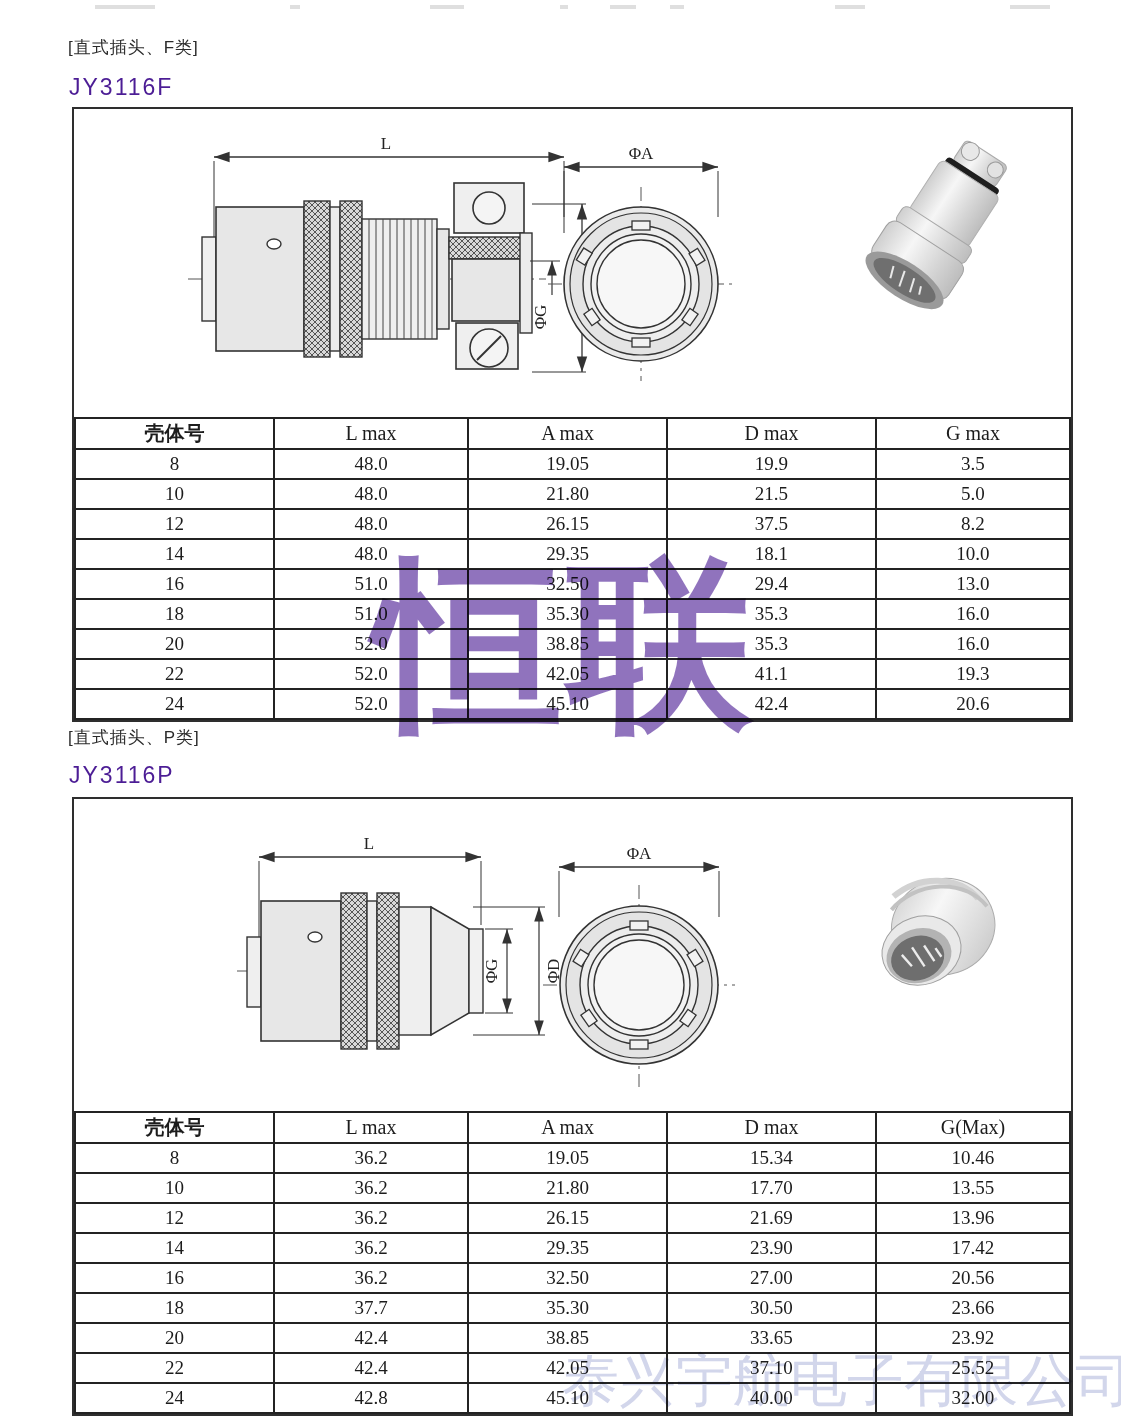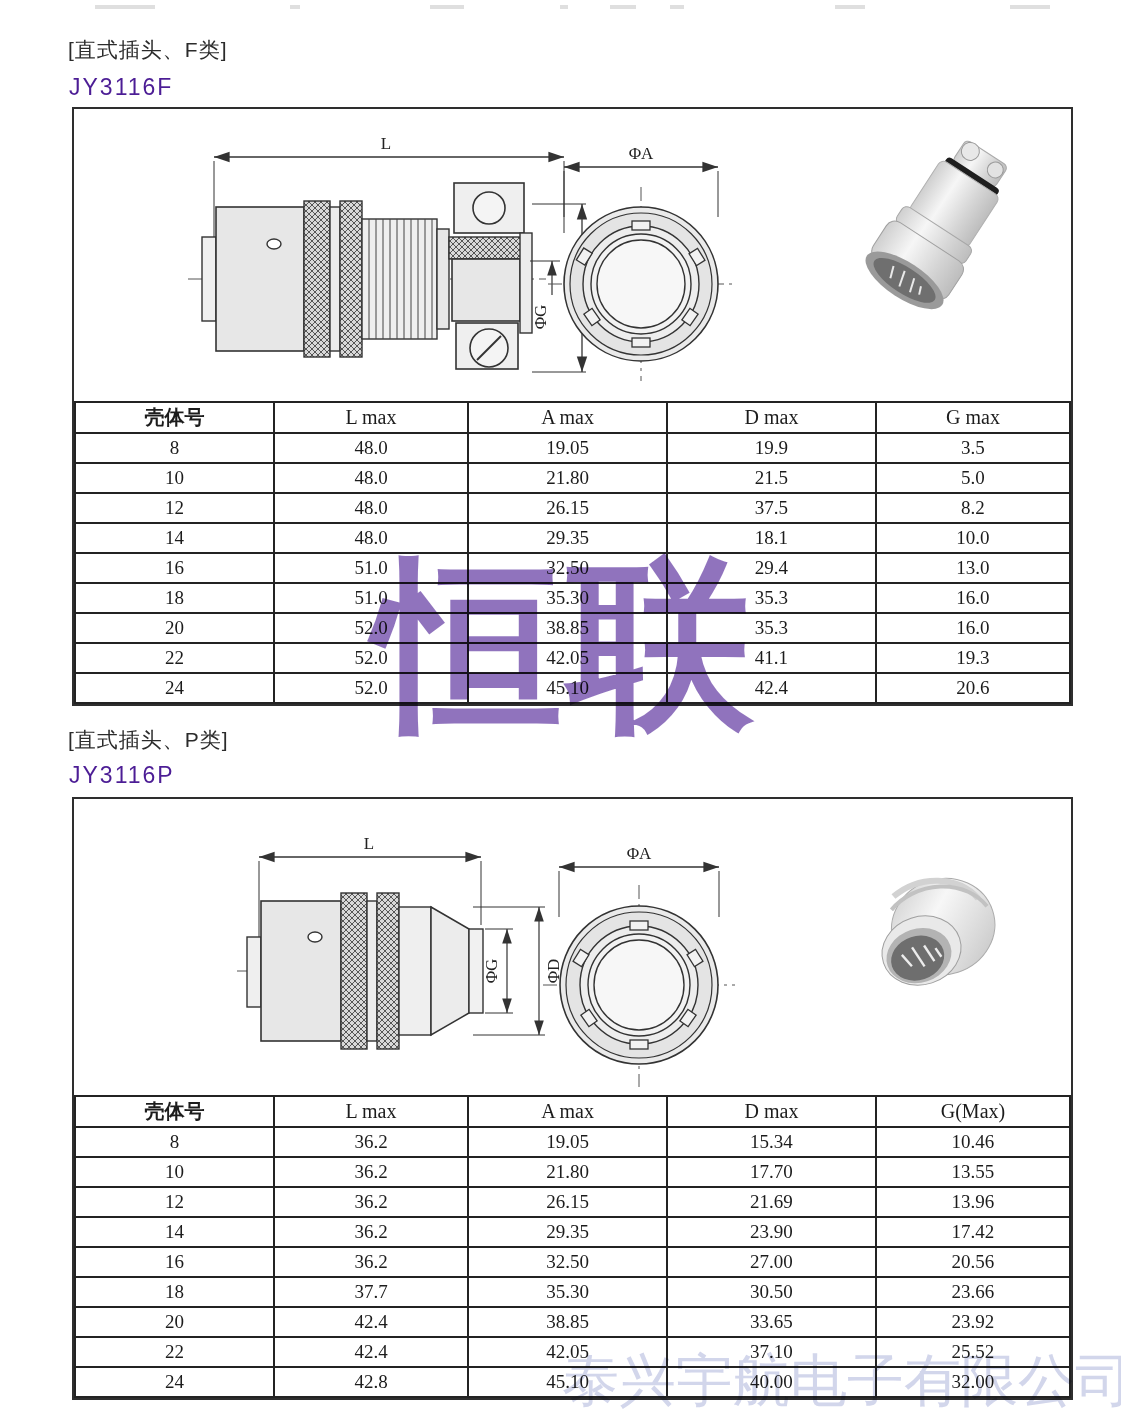--- a/index.html
+++ b/index.html
@@ -6,33 +6,33 @@
   body{
     width:1121px;height:1424px;position:relative;background:#ffffff;
     font-family:"Liberation Serif", serif;color:#1c1c1c;overflow:hidden;
   }
   
   .remnant{position:absolute;top:2px;left:0;width:100%;height:12px;opacity:.45;}
   .remnant i{position:absolute;top:3px;height:4px;background:#b9b9b9;display:block;}
 
   .section-label{
     position:absolute;left:68px;font-family:"Liberation Sans",sans-serif;
-    font-size:21px;color:#2b2b2b;letter-spacing:1px;
+    font-size:17px;color:#2b2b2b;letter-spacing:1px;
   }
   .model-label{
     position:absolute;left:69px;font-family:"Liberation Sans",sans-serif;
     font-size:23px;color:#4c1d95;letter-spacing:2px;
   }
   .panel{
     position:absolute;left:72px;width:997px;border:2px solid #2e2e2e;background:#fff;
   }
   .draw-area{position:relative;width:100%;}
   .draw-area svg{position:absolute;}
 
-  table.dim{border-collapse:collapse;table-layout:fixed;width:100%;}
+  table.dim{border-collapse:collapse;table-layout:fixed;width:100%;margin-top:16px;}
   table.dim th, table.dim td{
     border:2px solid #232323;text-align:center;vertical-align:middle;
     font-size:19px;padding:0;background:transparent;
   }
   table.dim th{height:29px;font-weight:normal;font-size:20px;}
   table.dim th:first-child{font-weight:bold;}
   table.dim td{height:28px;}
   col.c1{width:20%}col.c2{width:19.5%}col.c3{width:20%}col.c4{width:21%}col.c5{width:19.5%}
 
   .wm-center{

